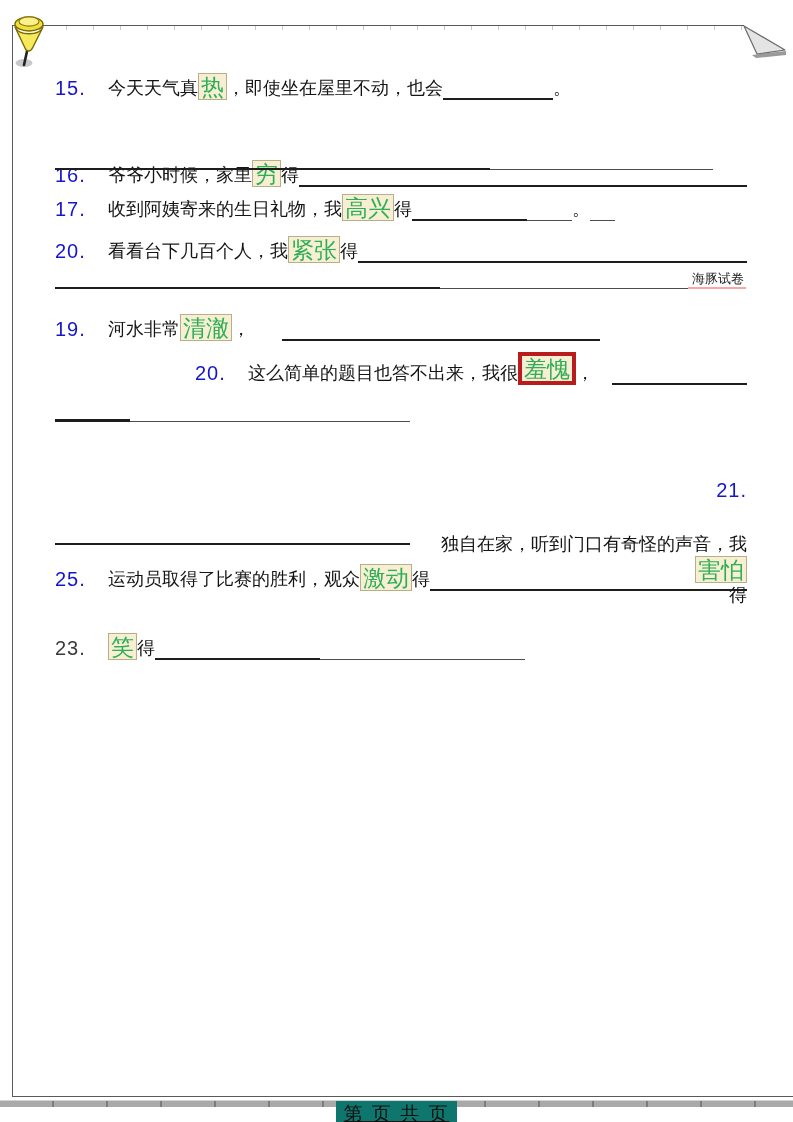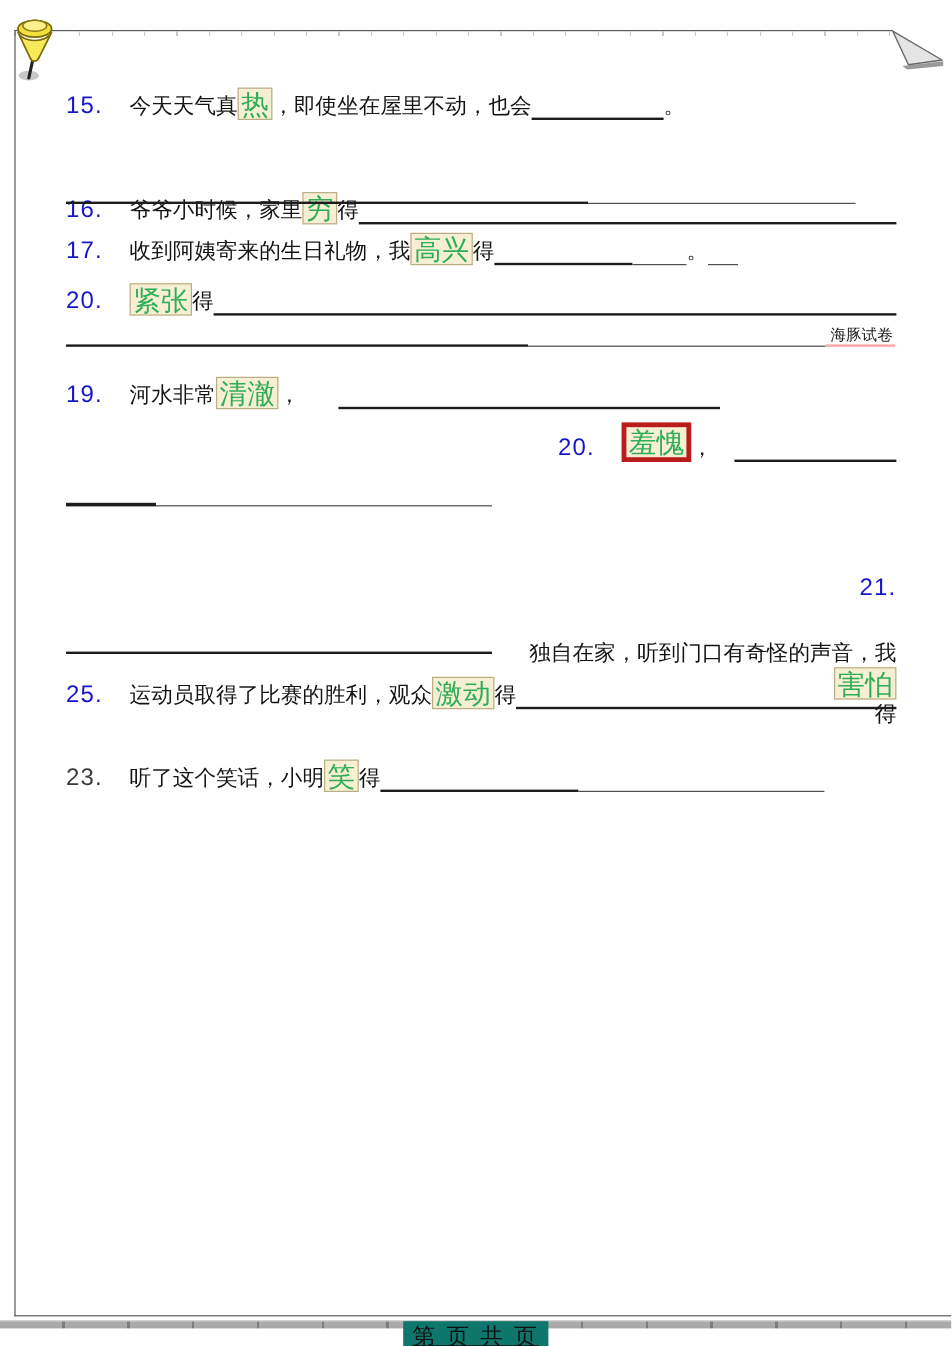--- a/index.html
+++ b/index.html
@@ -87,20 +87,21 @@
     <span class="hl">高兴</span>
     <span class="txt">得</span>
     <span class="blank th" style="width:115px;"></span>
     <span class="blank tn" style="width:45px;"></span>
     <span class="txt">。</span>
     <span class="blank tn" style="width:25px;"></span>
   </div>
 
   <div class="row" style="top:231px;">
     <span class="num">20.</span>
+    <span class="txt">看看台下几百个人，我</span>
     <span class="hl">紧张</span>
     <span class="txt">得</span>
     <span class="blank th flex"></span>
   </div>
   <div class="cline" style="left:55px;top:272px;height:17px;">
     <span class="seg-th" style="width:385px;"></span>
     <span class="seg-tn" style="width:248px;"></span>
     <span class="brand">海豚试卷</span>
   </div>
 
@@ -108,20 +109,21 @@
     <span class="num">19.</span>
     <span class="txt">河水非常</span>
     <span class="hl">清澈</span>
     <span class="txt">，</span>
     <span class="spacer" style="width:32px;"></span>
     <span class="blank th" style="width:318px;"></span>
   </div>
 
   <div class="row" style="top:353px;justify-content:flex-end;">
     <span class="num">20.</span>
+    <span class="txt">这么简单的题目也答不出来，我很</span>
     <span class="hl strong">羞愧</span>
     <span class="txt">，</span>
     <span class="spacer" style="width:18px;"></span>
     <span class="blank th" style="width:135px;"></span>
   </div>
   <div class="cline" style="left:55px;top:419px;height:3px;">
     <span class="seg-th3" style="width:75px;"></span>
     <span class="seg-tn" style="width:280px;"></span>
   </div>
 
@@ -139,21 +141,20 @@
   <div class="row" style="top:559px;">
     <span class="num">25.</span>
     <span class="txt">运动员取得了比赛的胜利，观众</span>
     <span class="hl">激动</span>
     <span class="txt">得</span>
     <span class="blank th flex"></span>
   </div>
 
   <div class="row" style="top:628px;">
     <span class="num dark">23.</span>
-    <span class="txt">听了这个笑话，小明</span>
     <span class="hl">笑</span>
     <span class="txt">得</span>
     <span class="blank th" style="width:165px;"></span>
     <span class="blank tn" style="width:205px;"></span>
   </div>
 
   <div class="frame-bottom"></div>
   <div class="bottom-band"></div>
   <div class="footer-text">
     <span>第 页 共 页</span>

